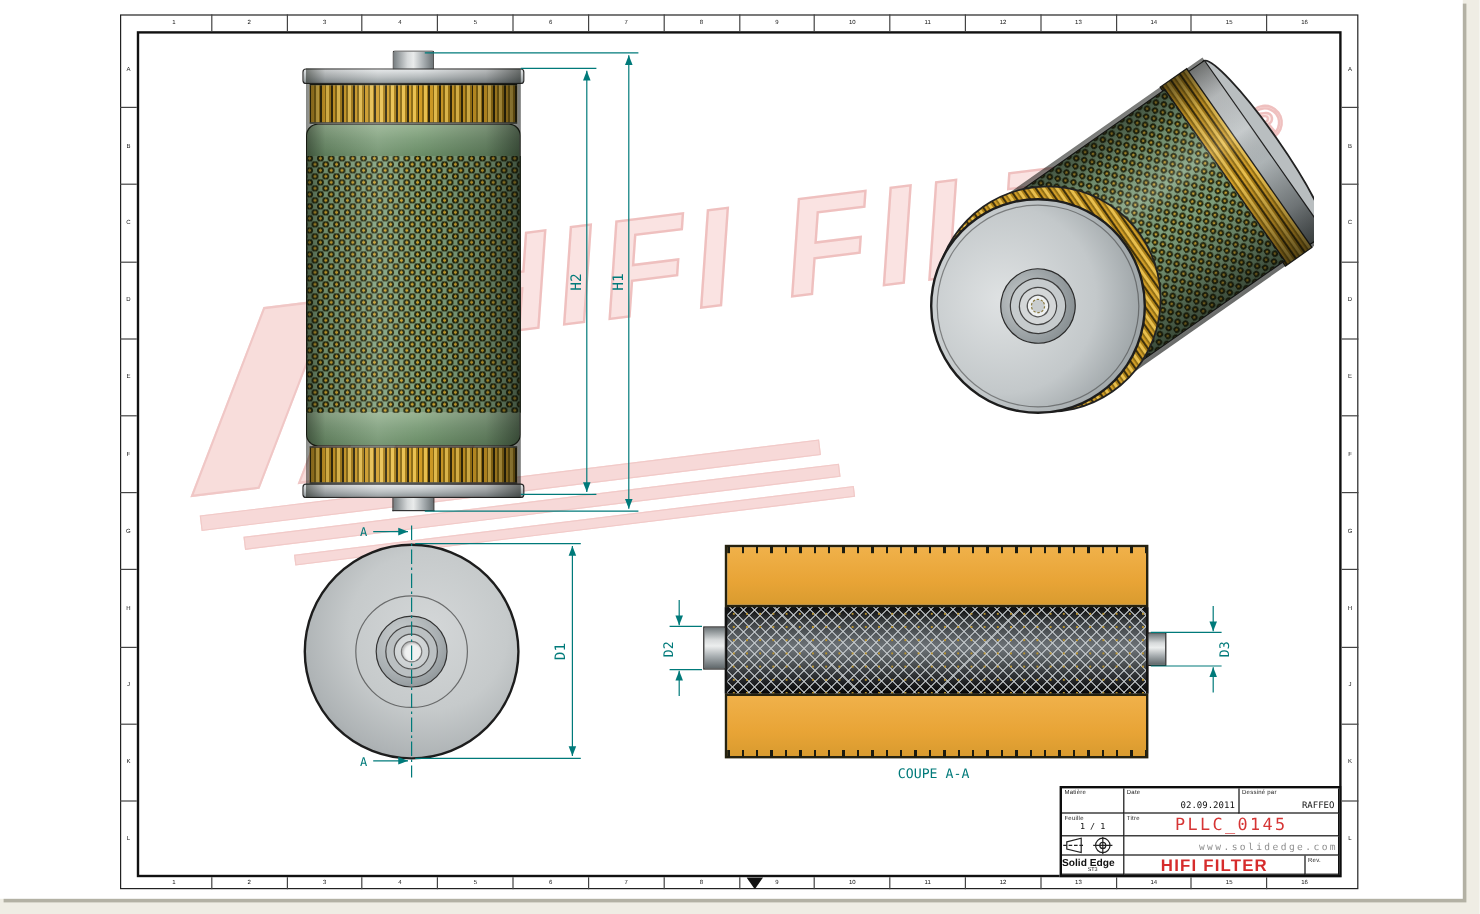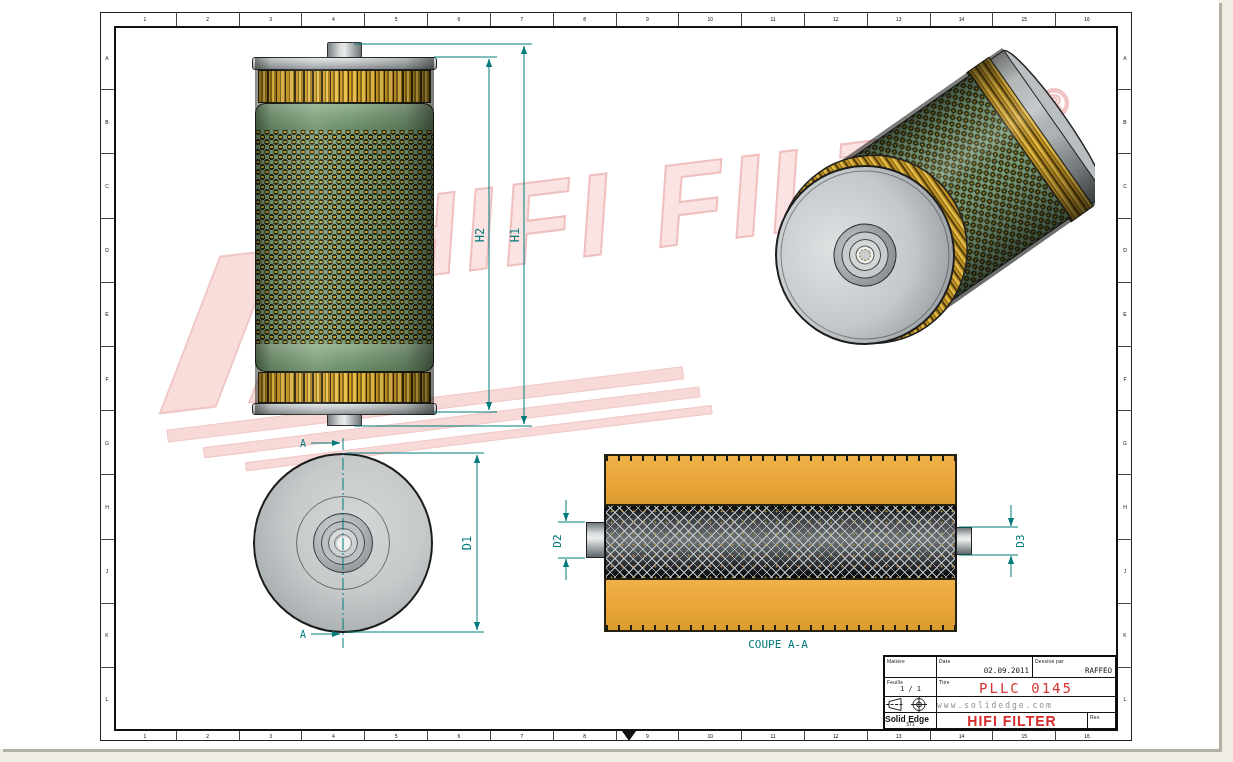--- a/index.html
+++ b/index.html
@@ -144,21 +144,21 @@
   .c-proj     { left:0; top:40px; width:52px; height:16px; }
   .c-url      { left:52px; top:40px; width:179px; height:16px; border-right:none; }
   .c-app      { left:0; top:56px; width:52px; height:16px; border-bottom:none; }
   .c-brand    { left:52px; top:56px; width:151px; height:16px; border-bottom:none; }
   .c-rev      { left:203px; top:56px; width:28px; height:16px; border-right:none; border-bottom:none; }
   .v-date  { position:absolute; right:3px; bottom:2px; font-family:"DejaVu Sans Mono",monospace; font-size:7.5px; color:#111;text-align:right; }
   .v-drawn { position:absolute; right:3px; bottom:2px; font-family:"DejaVu Sans Mono",monospace; font-size:7.5px; color:#111; }
   .v-sheet { position:absolute; left:0; right:0; bottom:3px; text-align:center; font-family:"DejaVu Sans Mono",monospace; font-size:7px; color:#111; }
   .v-title { position:absolute; left:0; right:0; top:2px; text-align:center; font-family:"DejaVu Sans Mono",monospace;
              font-size:14px; letter-spacing:2px; color:#d63535; }
-  .v-url   { position:absolute; left:0; right:0; top:4px; text-align:left; font-family:"DejaVu Sans Mono",monospace;
+  .v-url   { position:absolute; left:0; right:0; top:4px; text-align:right; font-family:"DejaVu Sans Mono",monospace;
              font-size:8px; letter-spacing:2px; color:#8f8f8f; }
   .v-app   { position:absolute; left:0; right:0; top:1px; text-align:left; font-weight:bold; font-size:8.5px; color:#111; }
   .v-appsub{ position:absolute; left:0; right:0; bottom:1px; text-align:center; font-size:4.5px; color:#111; }
   .v-brand { position:absolute; left:0; right:0; top:0; text-align:center; font-weight:bold; font-size:14px;
              letter-spacing:1px; color:#d62c2c; }
 </style>
 </head>
 <body>
 
 <div class="canvas">

